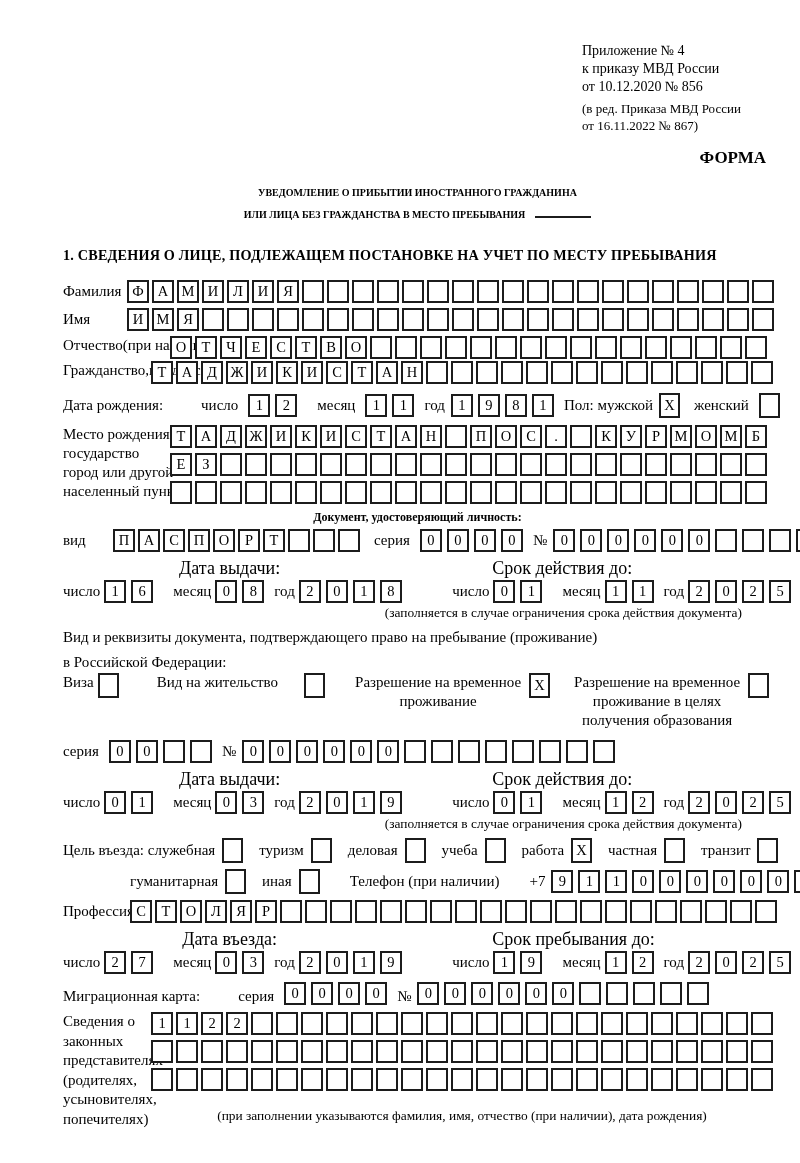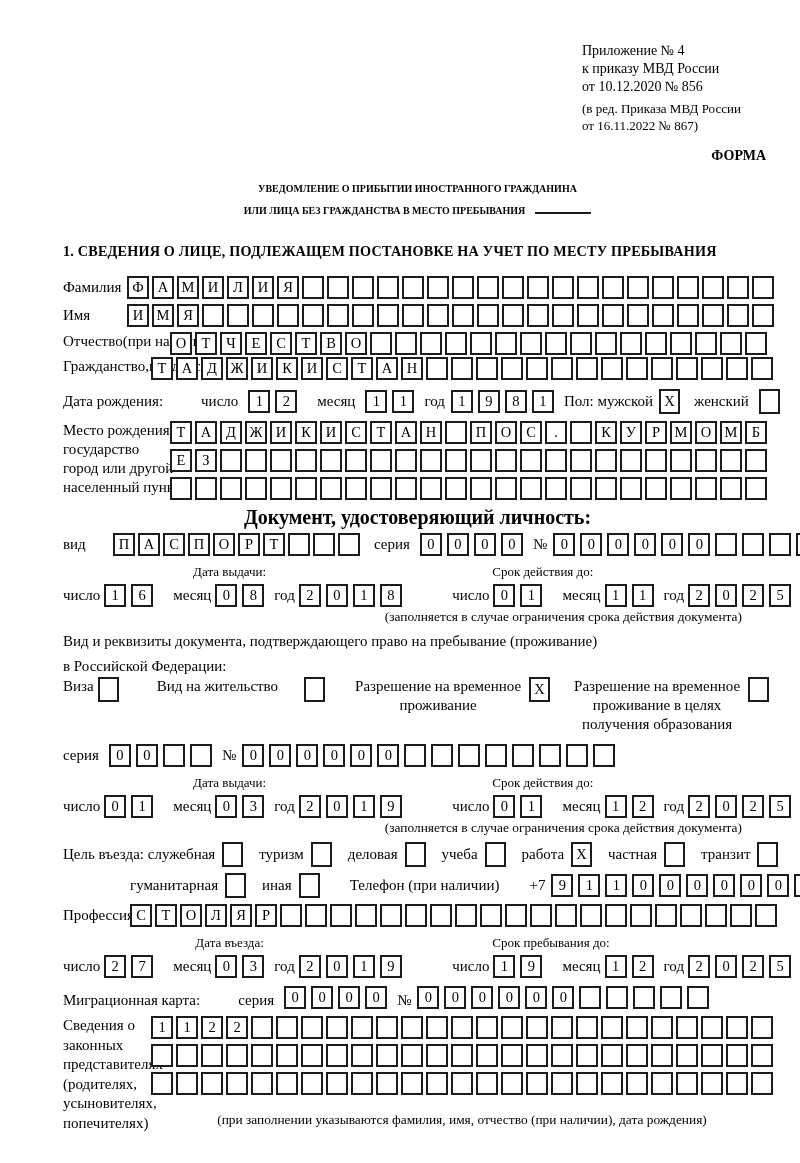--- a/index.html
+++ b/index.html
@@ -7,21 +7,21 @@
     width:800px; height:1163px; overflow:hidden; color:#000;
     font-family:"Liberation Serif","DejaVu Serif",serif;
     font-size:15px;
   }
   .page { box-sizing:border-box; width:800px; height:1163px; padding:42px 28px 10px 63px; }
 
   
   .annex { width:190px; margin-left:auto; line-height:18px; font-size:14px; }
   .annex .amend { font-size:13px; line-height:17px; }
   .annex .amend.first { margin-top:4px; }
-  .forma { text-align:right; padding-right:6px; font-weight:bold; font-size:14px; margin:14px 0 0 0; }
+  .forma { text-align:right; padding-right:6px; font-weight:bold; font-size:17px; margin:14px 0 0 0; }
   .title { text-align:center; font-weight:bold; font-size:10px; line-height:22px; margin-top:14px; }
   .blank-line { display:inline-block; width:56px; border-bottom:2px solid #1c1c1c; margin-left:10px; }
   .section1 { font-weight:bold; font-size:14.2px; margin-top:21px; white-space:nowrap; letter-spacing:0.2px; }
 
   
   .frow { display:flex; align-items:center; margin-bottom:5px; white-space:nowrap; }
   .frow.top { align-items:flex-start; }
   .flabel { flex:0 0 auto; }
   .w64 { width:64px; } .w107 { width:107px; } .w88 { width:88px; } .w67 { width:67px; }
   .lbl2 { display:flex; flex-direction:row; line-height:19px; }
@@ -37,27 +37,27 @@
     width:21px; height:25px; box-sizing:border-box; border:2px solid #1c1c1c;
     display:inline-flex; align-items:center; justify-content:center;
     font-size:14.5px; flex:0 0 auto; background:#fff;
   }
   .gap6 { margin-left:6px; } .gap10 { margin-left:10px; } .gap14 { margin-left:14px; }
   .gap20 { margin-left:20px; } .gap30 { margin-left:30px; } .gap38 { margin-left:38px; }
 
   .mlabel { line-height:19px; flex:0 0 auto; }
   .mrows { display:flex; flex-direction:column; gap:5px; }
 
-  .docheading { text-align:center; font-weight:bold; font-size:20px; margin:6px 0 4px 0; }
+  .docheading { text-align:center; font-weight:bold; font-size:12px; margin:6px 0 4px 0; }
 
   .dpair { display:flex; margin-bottom:2px; }
   .dcol { flex:0 0 auto; }
   .dcol.l { width:47%; }
   .dcol.r { width:53%; padding-left:56px; box-sizing:border-box; }
-  .dhead { text-align:center; font-size:13px; line-height:18px; margin-bottom:3px; }
+  .dhead { text-align:center; font-size:18px; line-height:18px; margin-bottom:3px; }
   .dcol.r .dhead { text-align:left; padding-left:40px; }
   .dfields { display:flex; align-items:center; white-space:nowrap; }
   .dlab { margin-right:4px; }
   .note { font-size:13.4px; text-align:right; padding-right:30px; margin:2px 0 6px 0; }
 
   .intro { line-height:21px; margin-top:4px; }
   .optrow { display:flex; align-items:flex-start; margin:0 0 10px 0; }
   .olabel { line-height:19px; }
   .olabel.center { text-align:center; display:flex; flex-direction:column; }
   .optrow .cbox { margin-left:8px; }

